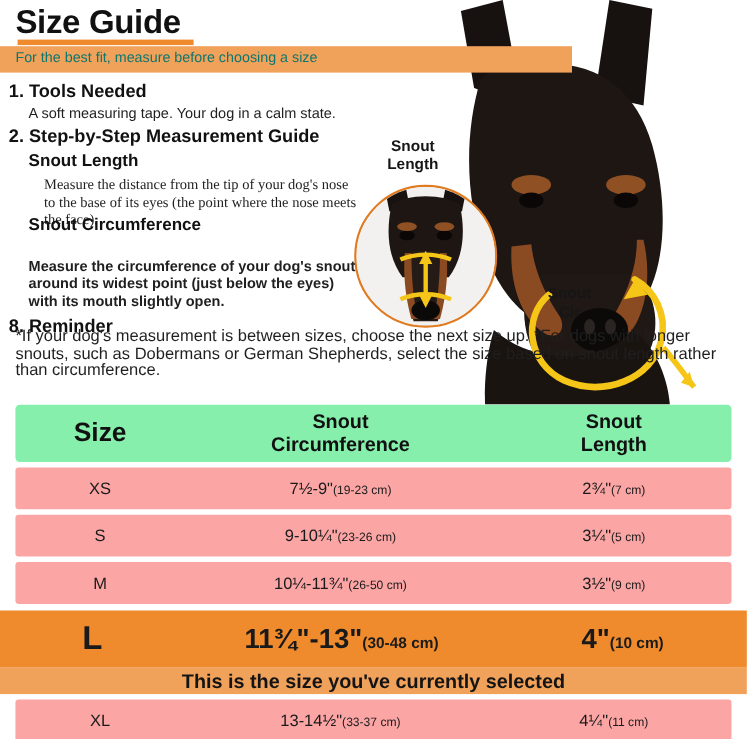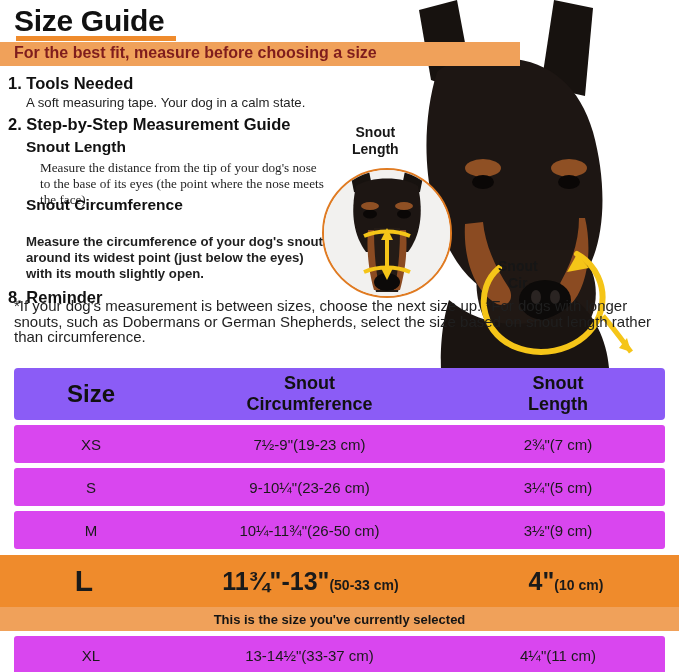--- a/index.html
+++ b/index.html
@@ -61,23 +61,23 @@
     top: 42px;
     width: 520px;
     height: 24px;
     background: #f0a15a;
     z-index: 3;
   }
   .subtitle-text {
     position: absolute;
     left: 14px;
     top: 44px;
-    font-size: 16px;
-    font-weight: bold;
-    color: #7f1d1d;
+    font-size: 13px;
+    font-weight: normal;
+    color: #0f766e;
     z-index: 5;
   }
 
   .section-head {
     position: absolute;
     font-size: 16.5px;
     font-weight: bold;
     color: #111111;
     z-index: 5;
   }
@@ -157,61 +157,61 @@
     align-items: center;
     box-sizing: border-box;
   }
   .trow .c1 { width: 168px; text-align: center; }
   .trow .c2 { width: 285px; text-align: center; }
   .trow .c3 { width: 226px; text-align: center; }
 
   .header-row {
     margin: 0 14px;
     height: 52px;
-    background: #8b5cf6;
+    background: #86efac;
     border-radius: 4px;
     color: #111111;
     font-weight: bold;
   }
   .header-row .c1 { width: 154px; font-size: 24px; }
   .header-row .c2 { width: 283px; font-size: 18px; line-height: 21px; }
   .header-row .c3 { width: 214px; font-size: 18px; line-height: 21px; }
 
   .data-row {
     margin: 5px 14px 0 14px;
     height: 38px;
-    background: #d946ef;
+    background: #fca5a5;
     border-radius: 3px;
     font-size: 15px;
   }
   .data-row .c1 { width: 154px; }
   .data-row .c2 { width: 283px; }
   .data-row .c3 { width: 214px; }
-  .unit { font-size: 15px; }
+  .unit { font-size: 11px; }
 
   .selected-row {
     margin: 6px 0 0 0;
     width: 679px;
     height: 52px;
     background: #ef8b2c;
     font-weight: bold;
   }
   .selected-row .c1 { width: 168px; font-size: 30px; }
   .selected-row .c2 { width: 285px; font-size: 25px; }
   .selected-row .c3 { width: 226px; font-size: 25px; }
   .selected-row .unit { font-size: 14px; }
 
   .selected-note {
     width: 679px;
     height: 24px;
     background: #f0a15a;
     display: flex;
     align-items: center;
     justify-content: center;
-    font-size: 13px;
+    font-size: 18px;
     font-weight: bold;
     color: #141414;
   }
 
   .last-row {
     margin: 5px 14px 0 14px;
   }
 </style>
 </head>
 <body>
@@ -330,21 +330,21 @@
   </div>
 
   <div class="trow data-row">
     <div class="c1">M</div>
     <div class="c2"><span>10¼-11¾"</span><span class="unit">(26-50 cm)</span></div>
     <div class="c3"><span>3½"</span><span class="unit">(9 cm)</span></div>
   </div>
 
   <div class="trow selected-row">
     <div class="c1">L</div>
-    <div class="c2"><span>11¾"-13"</span><span class="unit">(50-33 cm)</span></div>
+    <div class="c2"><span>11¾"-13"</span><span class="unit">(30-48 cm)</span></div>
     <div class="c3"><span>4"</span><span class="unit">(10 cm)</span></div>
   </div>
 
   <div class="selected-note">This is the size you've currently selected</div>
 
   <div class="trow data-row last-row">
     <div class="c1">XL</div>
     <div class="c2"><span>13-14½"</span><span class="unit">(33-37 cm)</span></div>
     <div class="c3"><span>4¼"</span><span class="unit">(11 cm)</span></div>
   </div>

